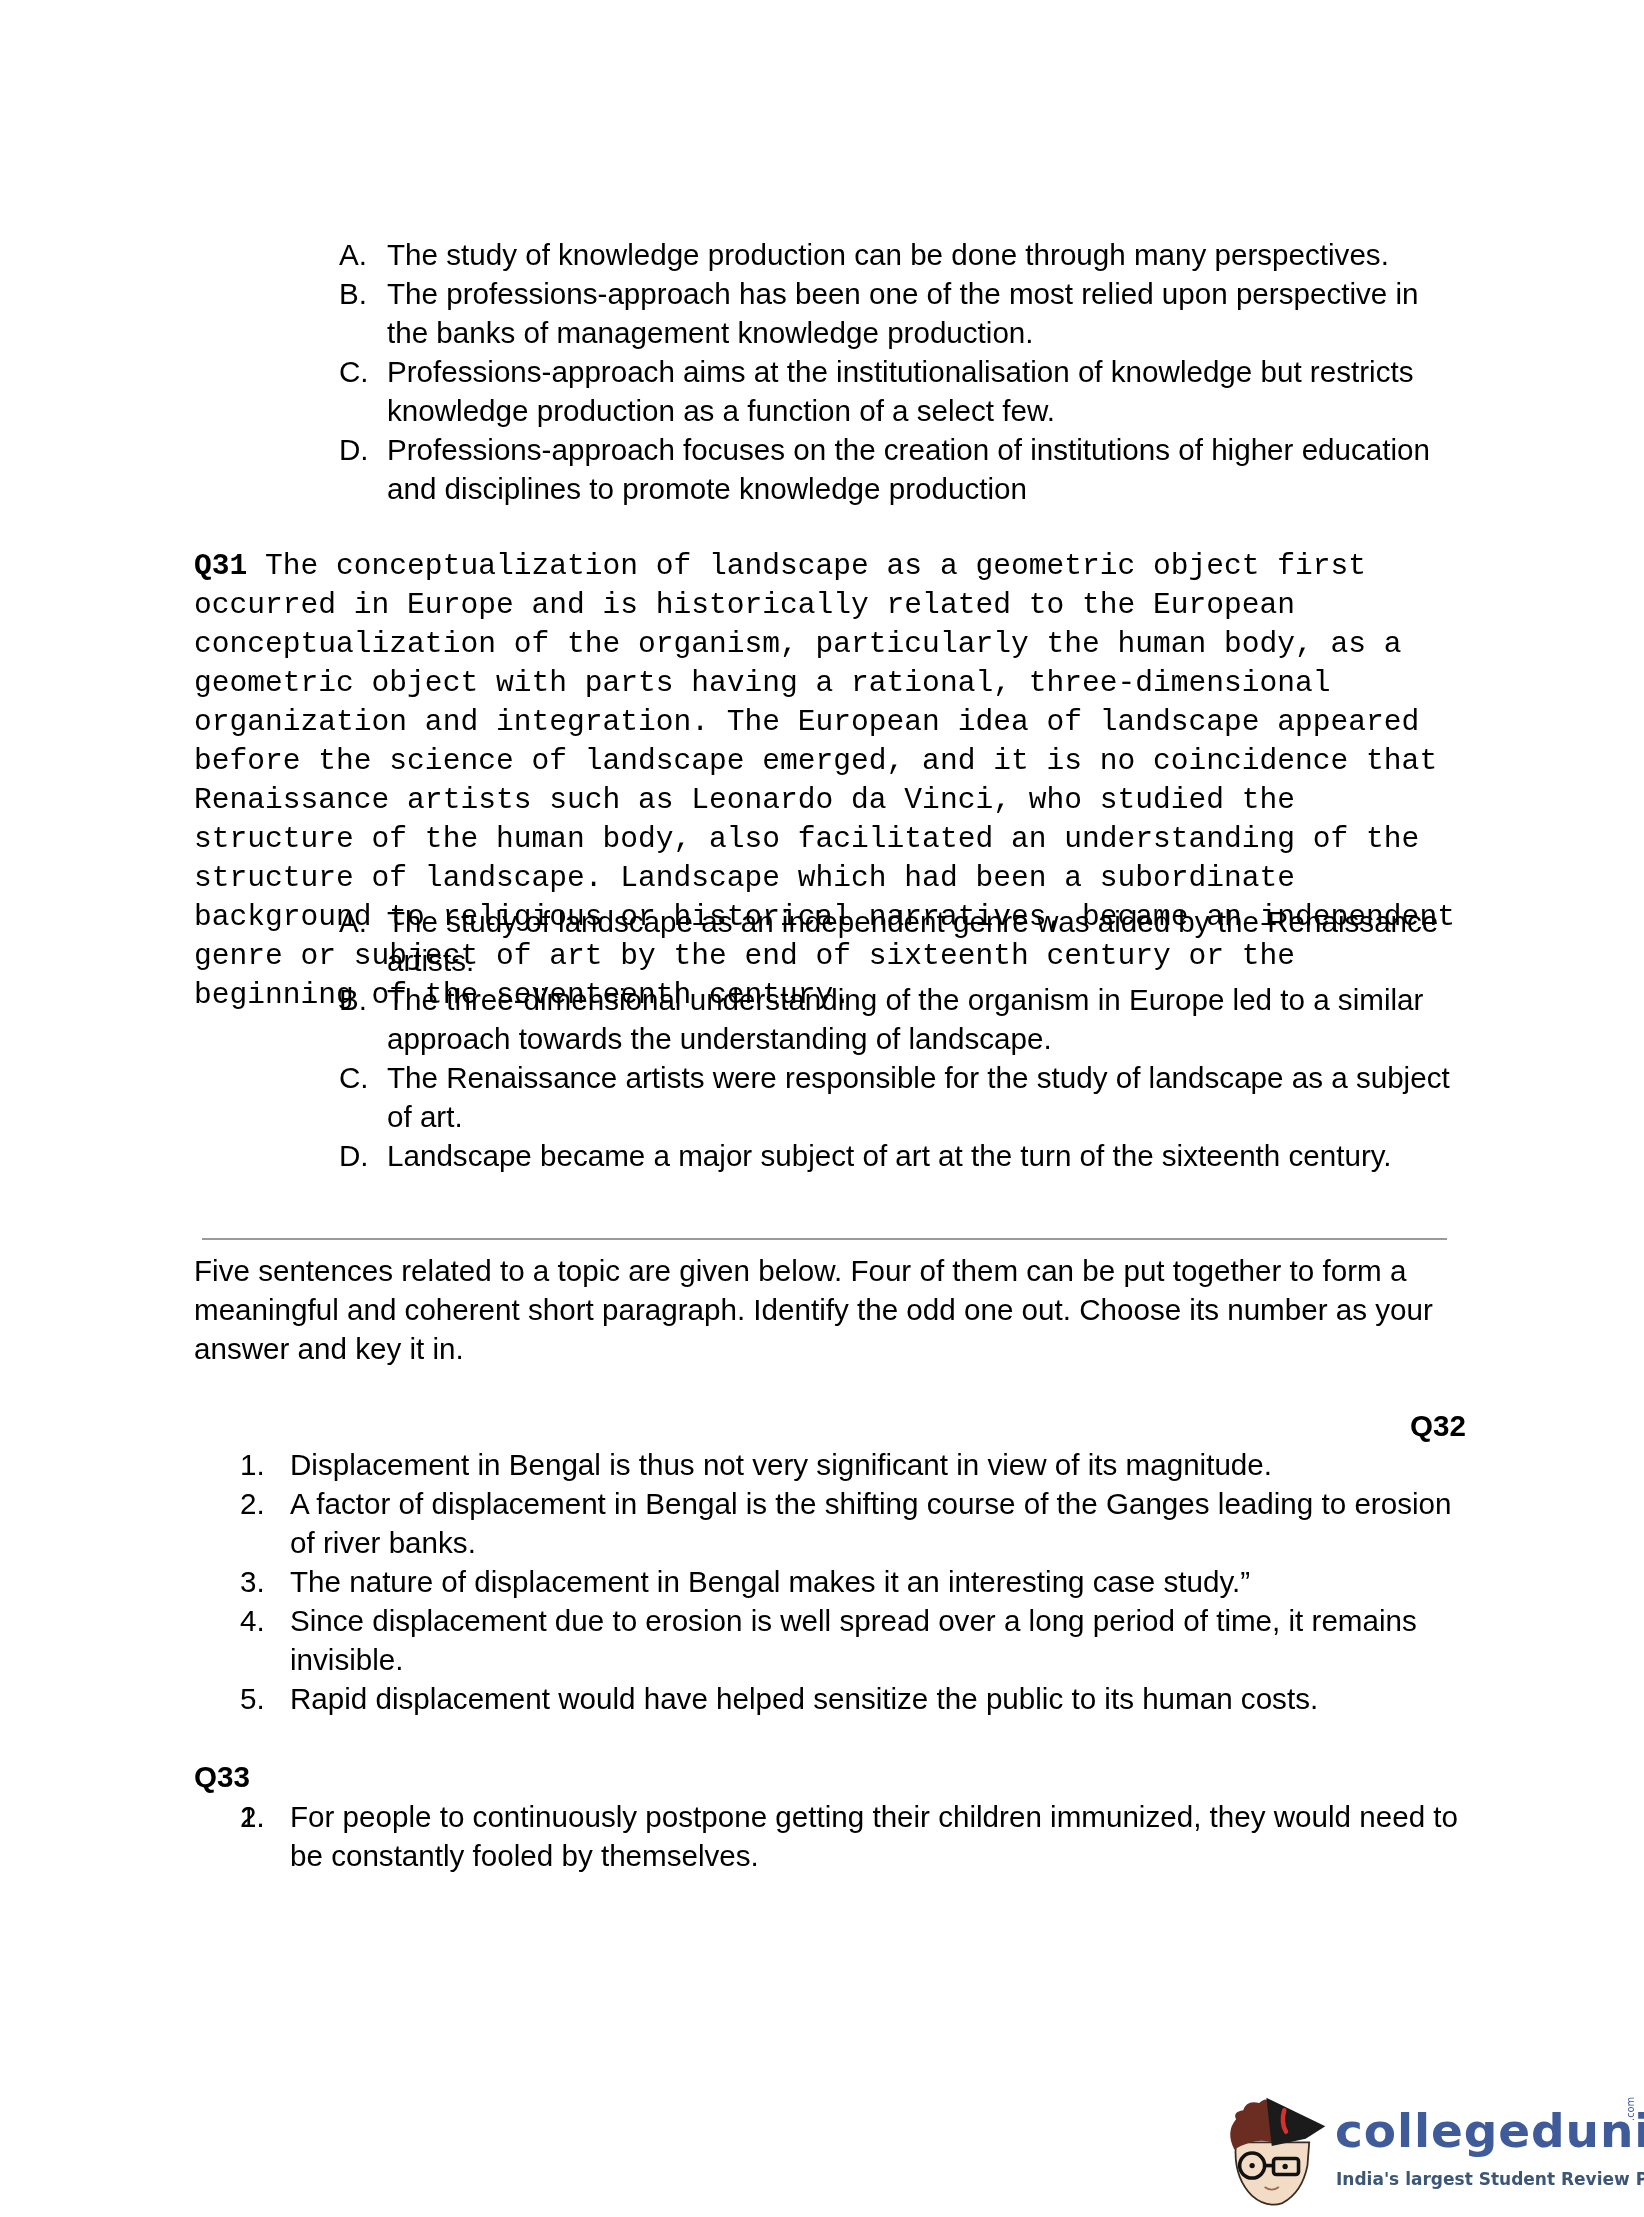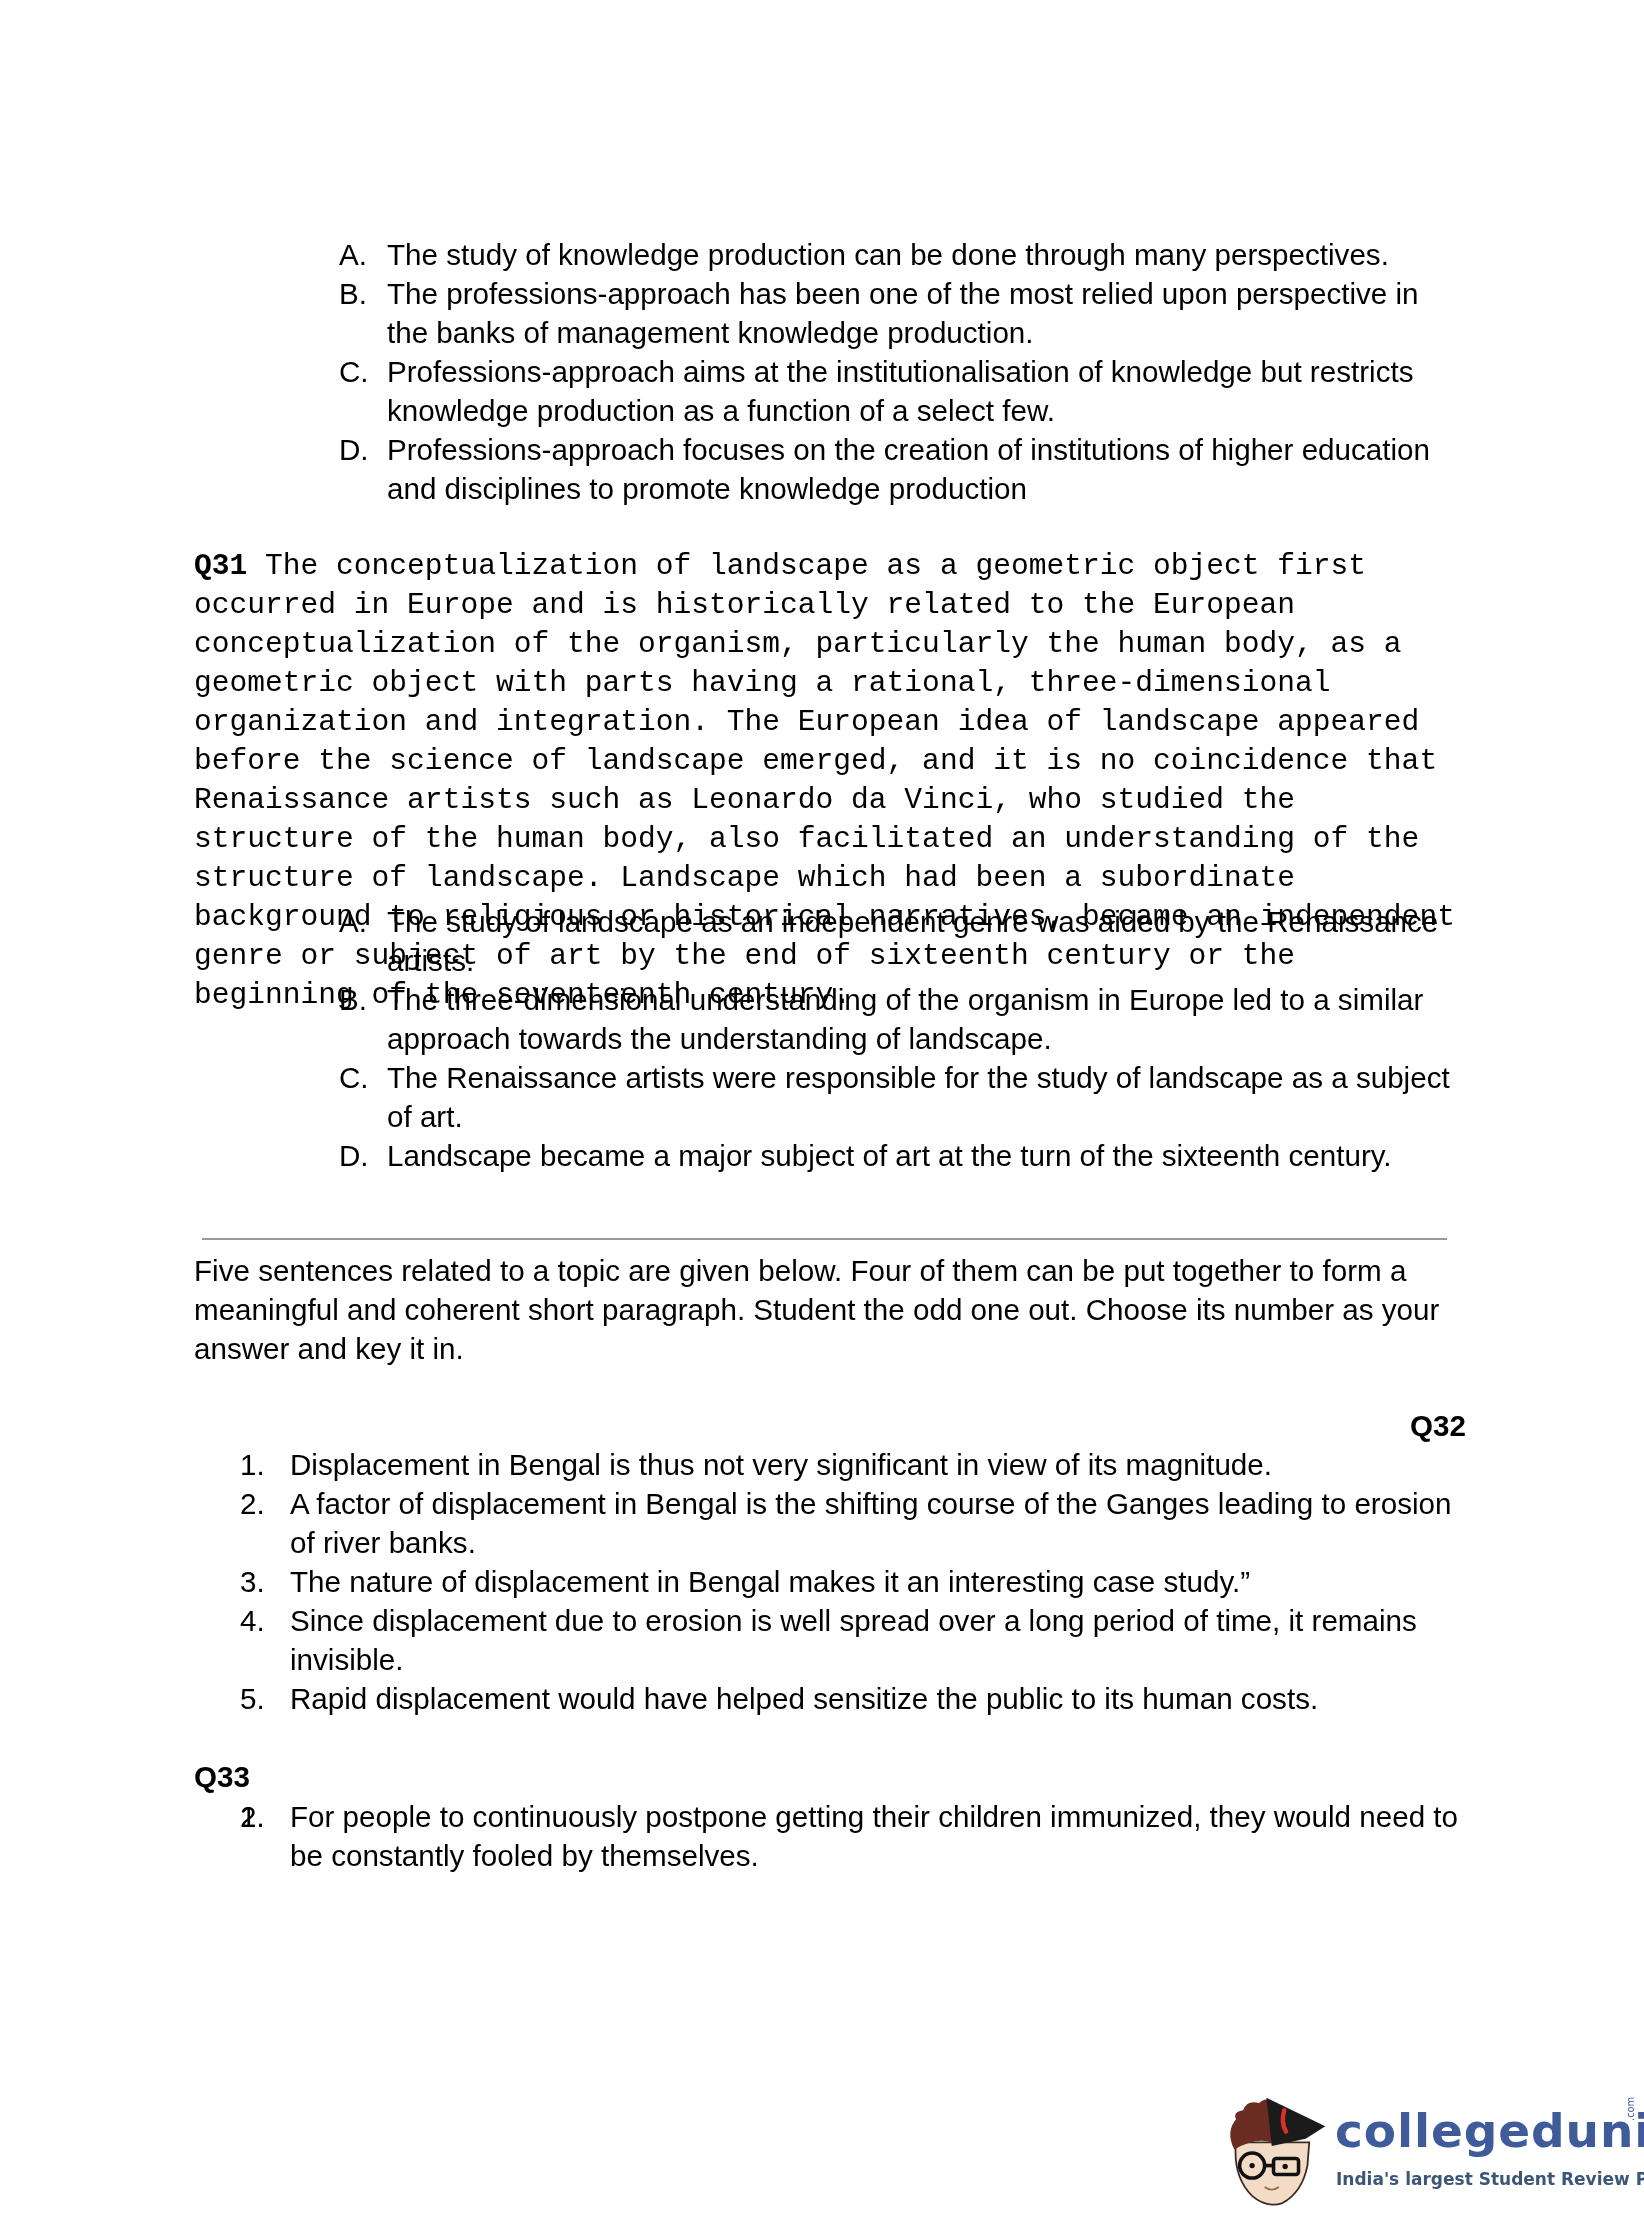--- a/index.html
+++ b/index.html
@@ -57,21 +57,21 @@
 
 <ol class="block list alpha" style="top:902px;">
   <li><span class="marker">A.</span><span>The study of landscape as an independent genre was aided by the Renaissance artists.</span></li>
   <li><span class="marker">B.</span><span>The three-dimensional understanding of the organism in Europe led to a similar approach towards the understanding of landscape.</span></li>
   <li><span class="marker">C.</span><span>The Renaissance artists were responsible for the study of landscape as a subject of art.</span></li>
   <li><span class="marker">D.</span><span>Landscape became a major subject of art at the turn of the sixteenth century.</span></li>
 </ol>
 
 <div class="rule"></div>
 
-<div class="block para" style="top:1251px;">Five sentences related to a topic are given below. Four of them can be put together to form a meaningful and coherent short paragraph. Student the odd one out. Choose its number as your answer and key it in.</div>
+<div class="block para" style="top:1251px;">Five sentences related to a topic are given below. Four of them can be put together to form a meaningful and coherent short paragraph. Identify the odd one out. Choose its number as your answer and key it in.</div>
 
 <div class="block para qlabel" style="top:1406px;text-align:right;">Q32</div>
 <ol class="block list num" style="top:1445px;">
   <li><span class="marker">1.</span><span>Displacement in Bengal is thus not very significant in view of its magnitude.</span></li>
   <li><span class="marker">2.</span><span>A factor of displacement in Bengal is the shifting course of the Ganges leading to erosion of river banks.</span></li>
   <li><span class="marker">3.</span><span>The nature of displacement in Bengal makes it an interesting case study.”</span></li>
   <li><span class="marker">4.</span><span>Since displacement due to erosion is well spread over a long period of time, it remains invisible.</span></li>
   <li><span class="marker">5.</span><span>Rapid displacement would have helped sensitize the public to its human costs.</span></li>
 </ol>
 

